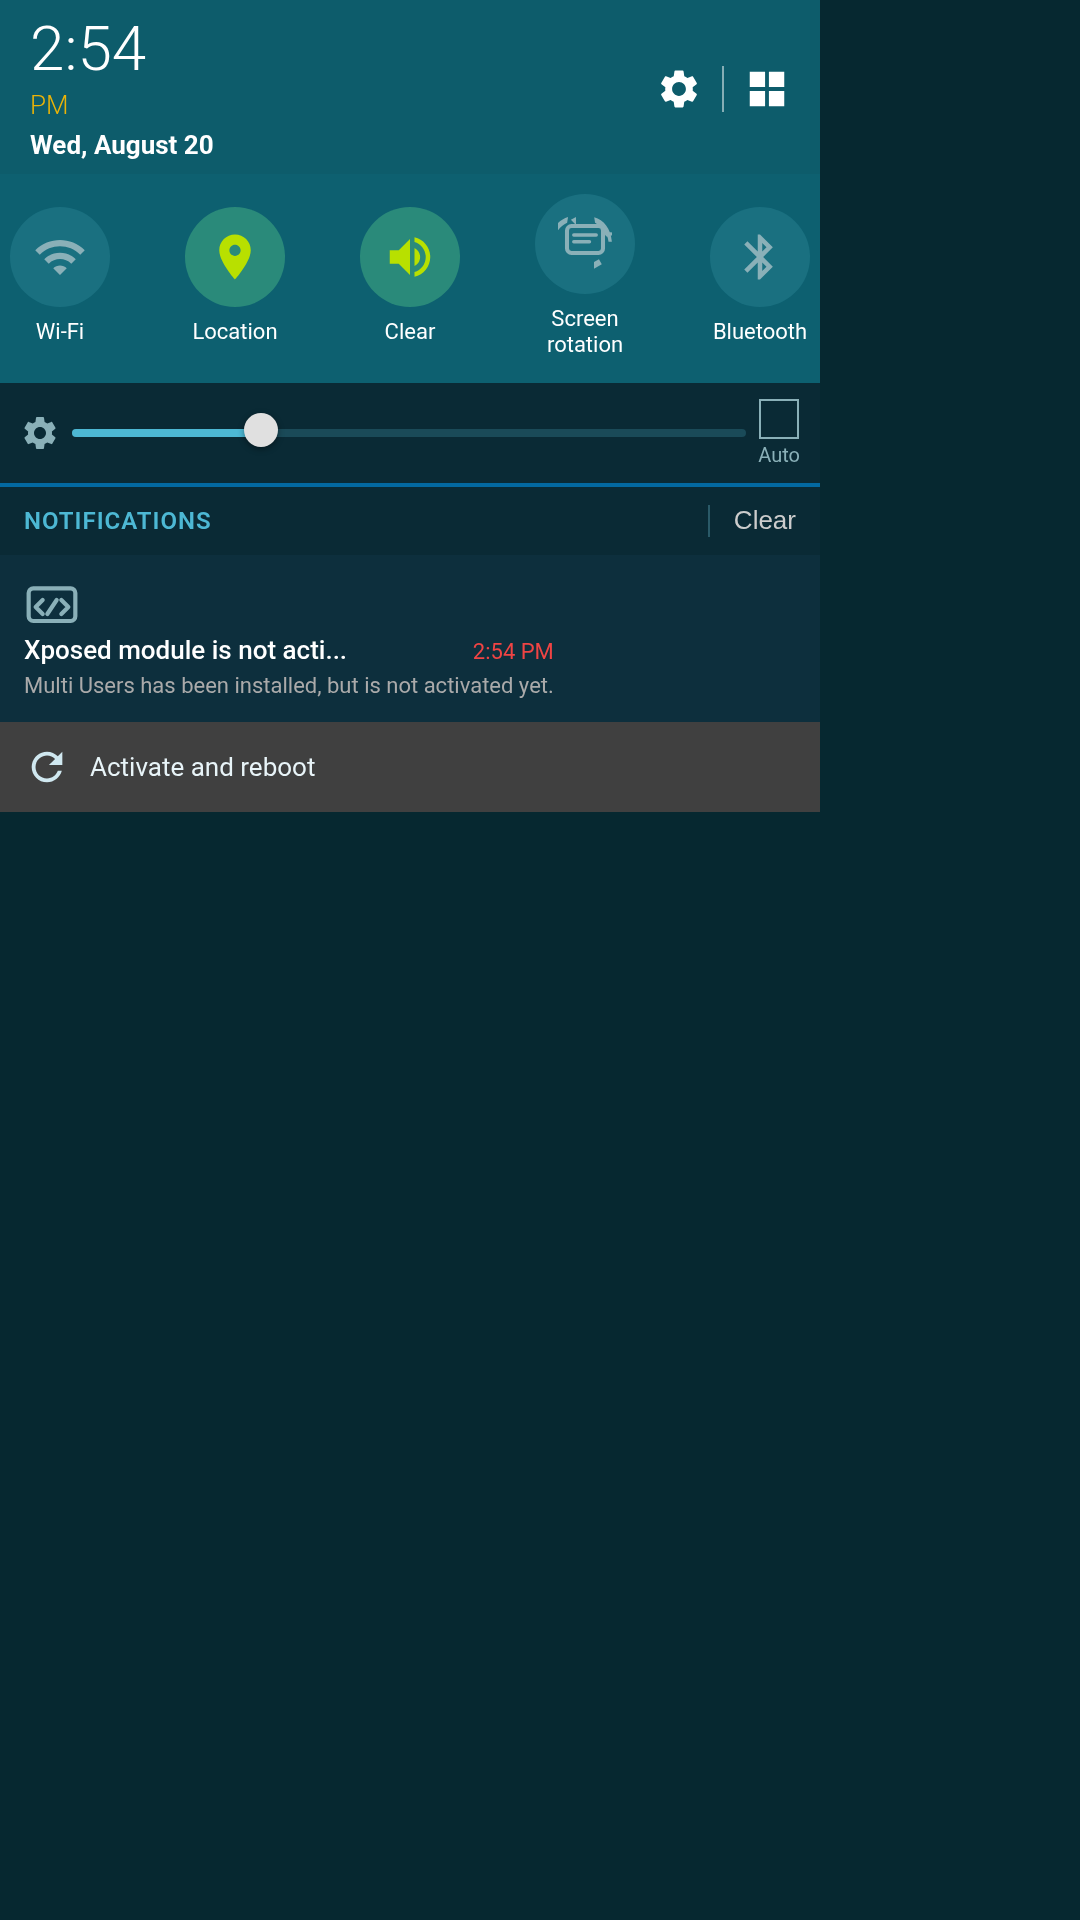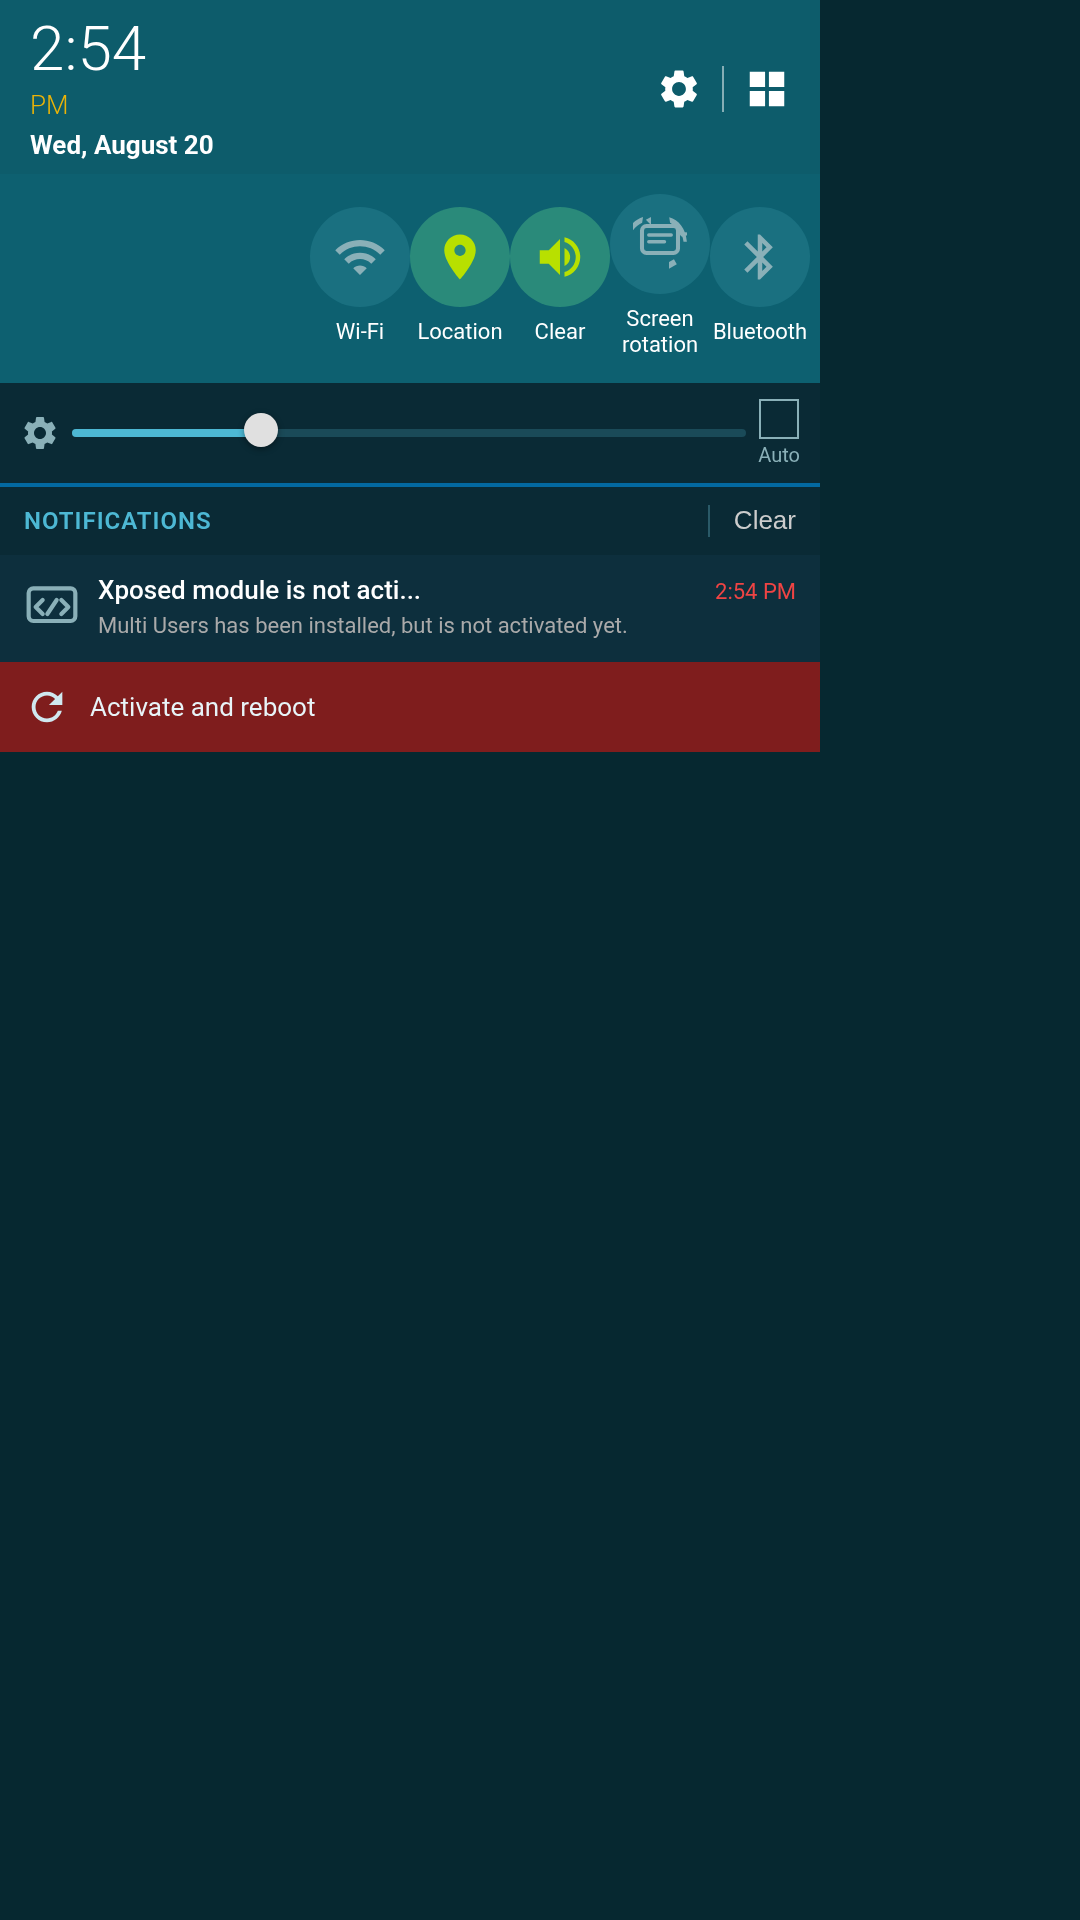--- a/index.html
+++ b/index.html
@@ -61,21 +61,21 @@
       width: 46px;
       height: 46px;
       color: #ffffff;
     }
 
     
     .quick-toggles {
       background: #0d6070;
       padding: 20px 10px 24px 10px;
       display: flex;
-      justify-content: flex-end;
+      justify-content: space-between;
       align-items: center;
     }
     .toggle-item {
       display: flex;
       flex-direction: column;
       align-items: center;
       gap: 12px;
       cursor: pointer;
     }
     .toggle-circle {
@@ -187,22 +187,22 @@
 
     
     .notification-card {
       background: #0d2f3d;
       margin: 0;
       padding: 20px 24px 0 24px;
     }
     .notif-row {
       display: flex;
       align-items: flex-start;
-      gap: 18px;
       padding-bottom: 20px;
+      flex-direction: column;
     }
     .notif-icon {
       width: 56px;
       height: 56px;
       color: #8ab0b8;
       flex-shrink: 0;
       margin-top: 4px;
     }
     .notif-content {
       flex: 1;
@@ -223,21 +223,21 @@
       color: #ef4444;
     }
     .notif-body {
       font-size: 22px;
       color: #aaaaaa;
       line-height: 1.4;
     }
 
     
     .action-btn {
-      background: #7f1d1d;
+      background: #404040;
       margin: 0 0 0 0;
       padding: 22px 24px 22px 24px;
       display: flex;
       align-items: center;
       gap: 20px;
       cursor: pointer;
     }
     .action-btn-icon {
       width: 46px;
       height: 46px;

